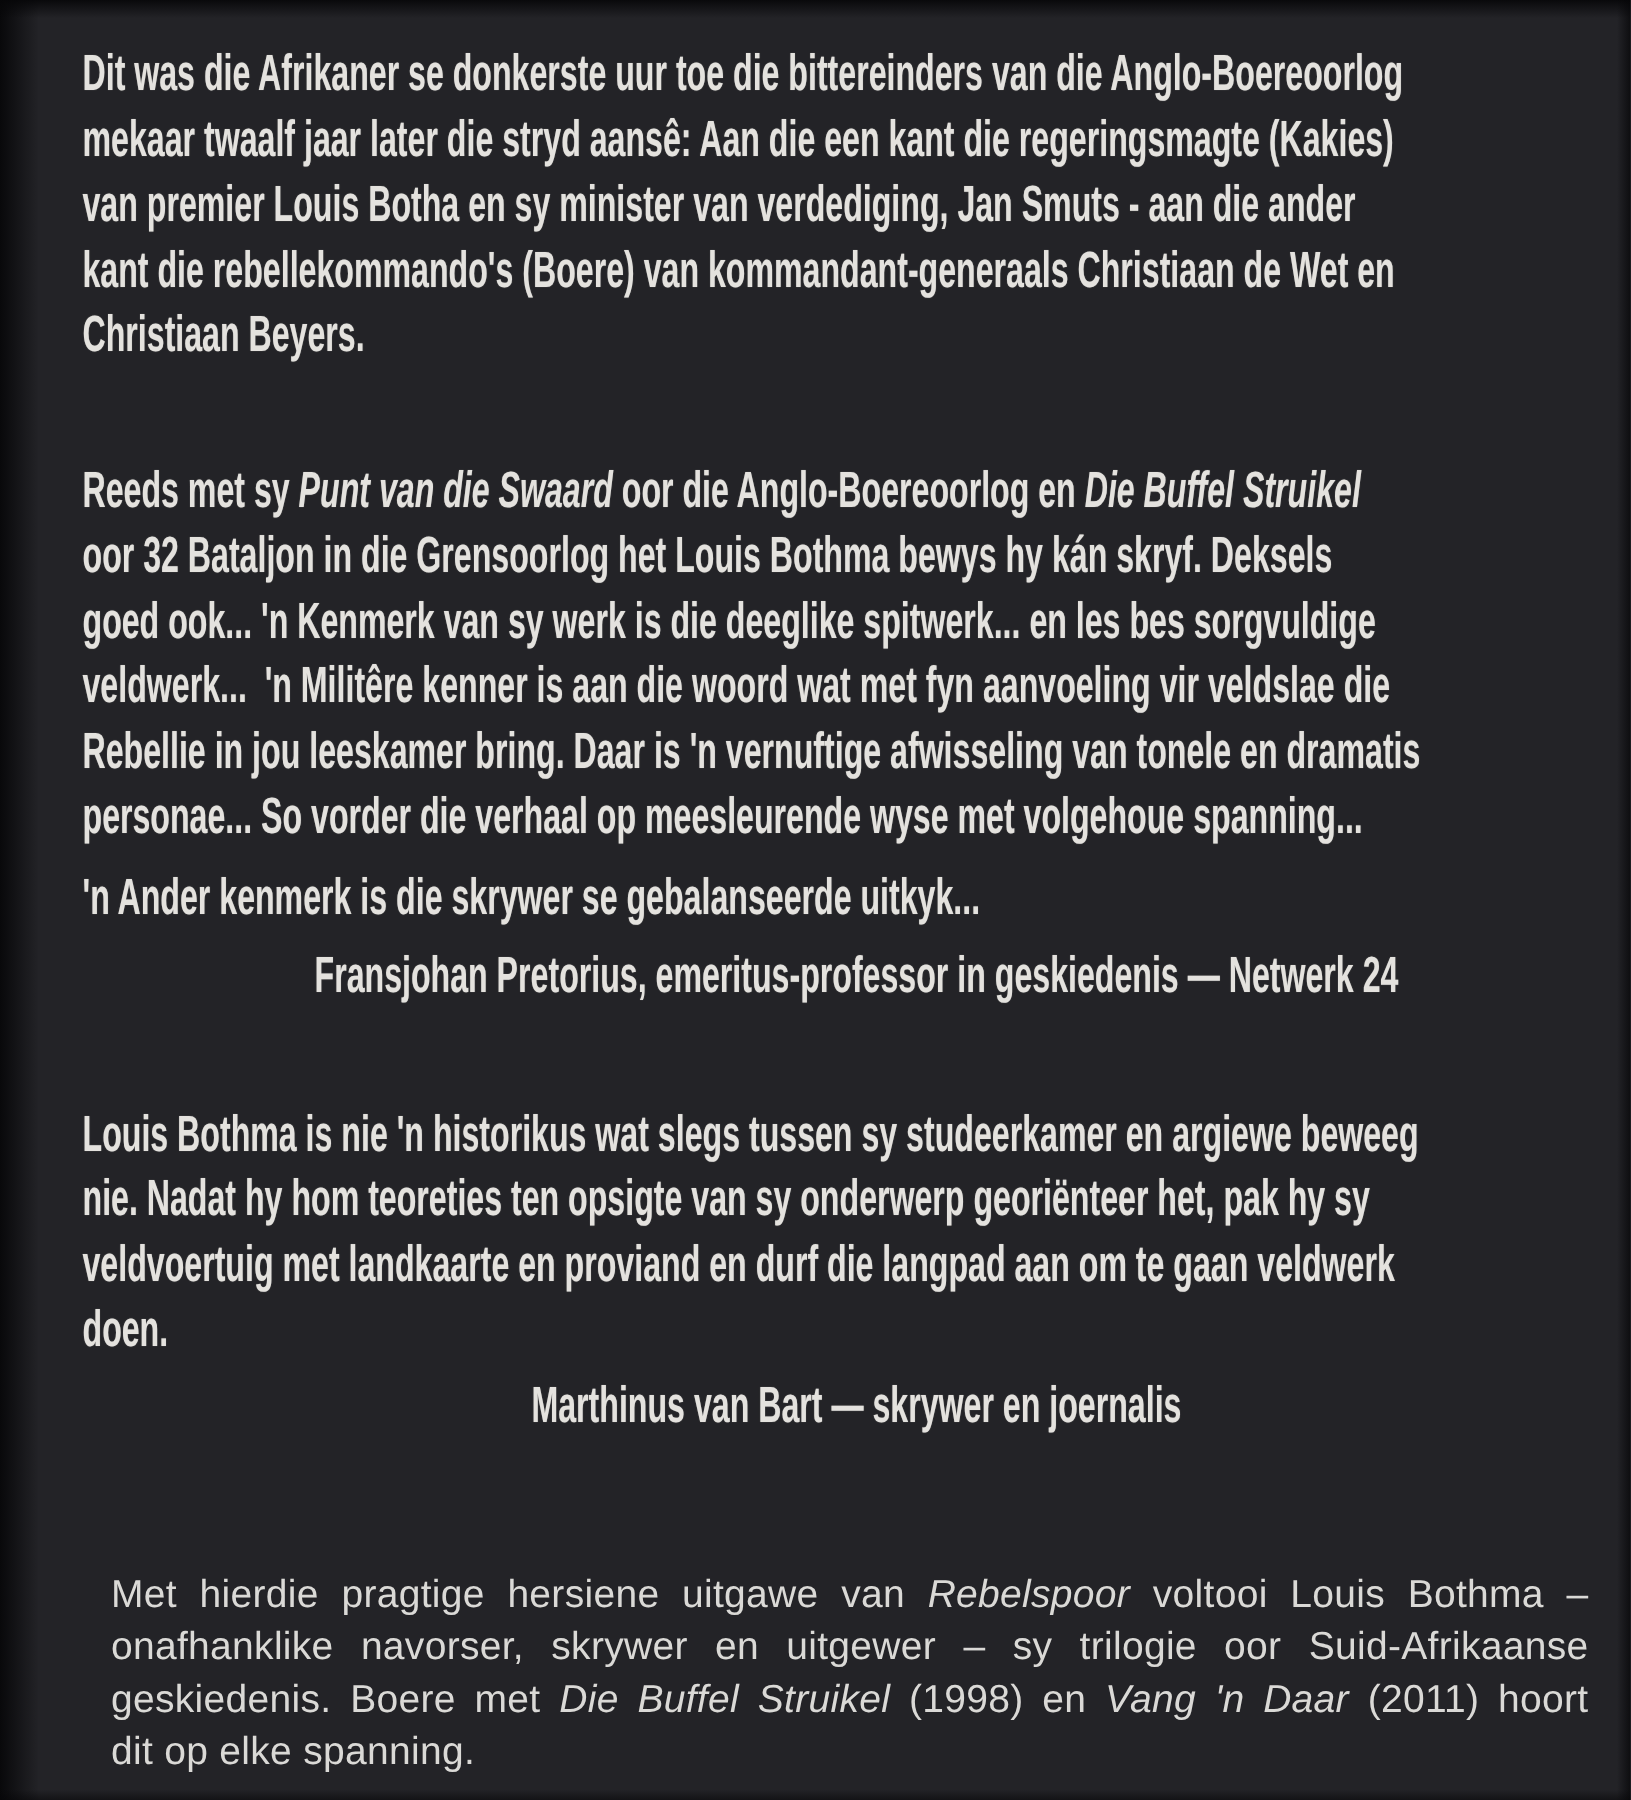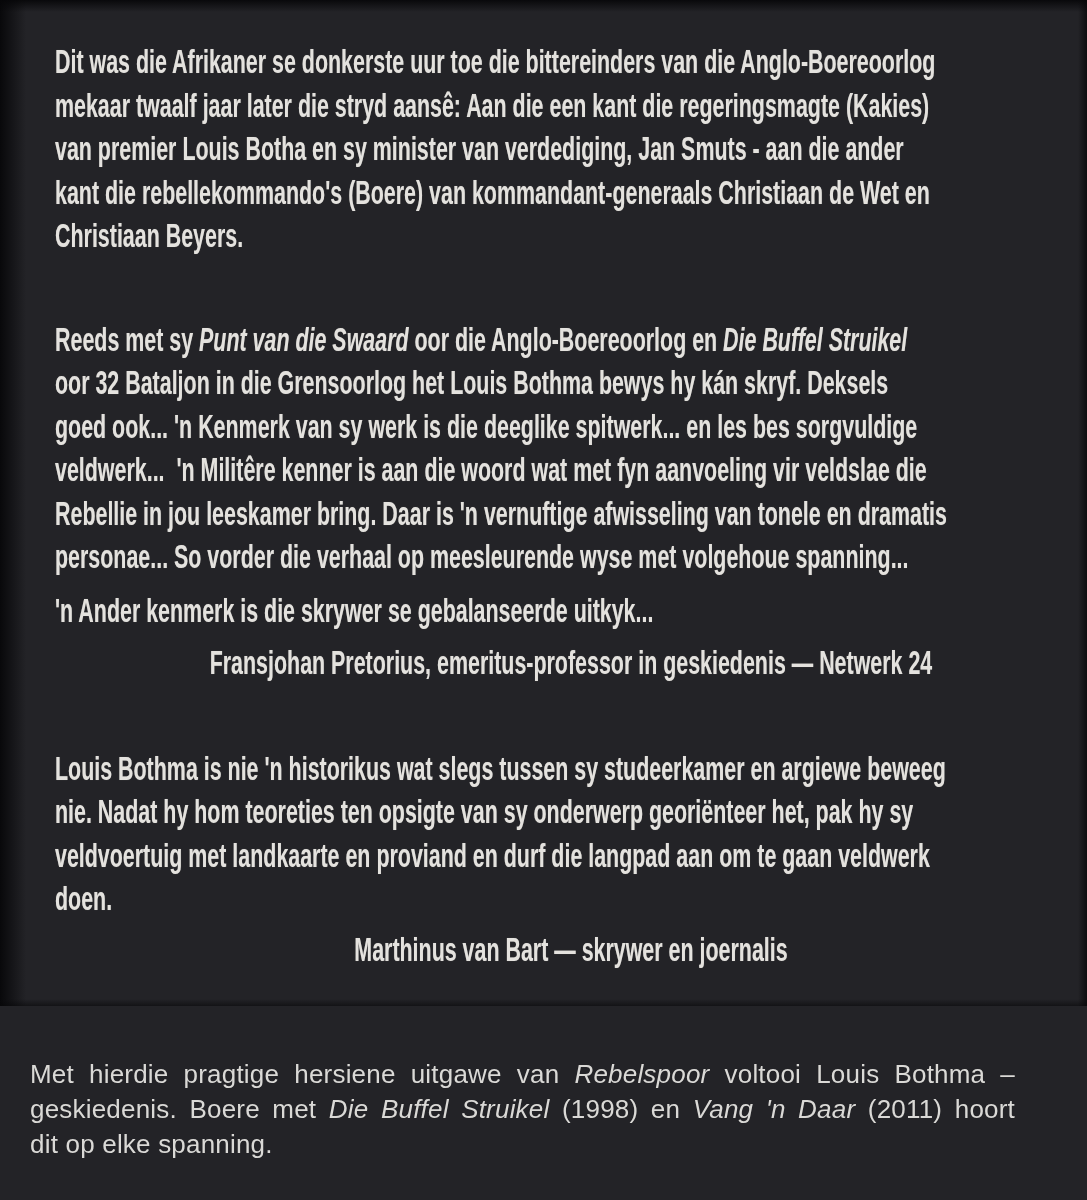--- a/index.html
+++ b/index.html
@@ -5,22 +5,22 @@
   html, body { margin: 0; padding: 0; }
   body {
     width: 1087px; height: 1200px;
     background: #232327;
     overflow: hidden;
     position: relative;
     font-family: "Liberation Sans", sans-serif;
   }
   #cover {
     position: relative;
-    width: 1087px; height: 1006px;
-    padding-top: 38px;
+    width: 1087px; height: 1200px;
+    padding-top: 26px;
     box-sizing: border-box;
   }
   
   .edge { position: absolute; pointer-events: none; z-index: 5; }
   .edge-left  { left: 0; top: 0; width: 26px; height: 100%;
     background: linear-gradient(to right, rgba(6,6,8,0.92), rgba(6,6,8,0)); }
   .edge-top   { left: 0; top: 0; width: 100%; height: 12px;
     background: linear-gradient(to bottom, rgba(6,6,8,0.9), rgba(6,6,8,0)); }
   .edge-right { right: 0; top: 0; width: 9px; height: 100%;
     background: linear-gradient(to left, rgba(6,6,8,0.75), rgba(6,6,8,0)); }
@@ -38,21 +38,21 @@
     font-weight: 700;
     font-size: 34px;
     line-height: 43.5px;
     color: #e4e2de;
     text-shadow: 0 0 1px rgba(250,248,242,0.35);
   }
   .block.script .line { white-space: pre; }
 
   
   .block.plain {
-    margin-left: 30px;
+    margin-left: 74px;
     margin-right: 47px;
     width: 985px;
     font-weight: 400;
     font-size: 26px;
     line-height: 35px;
     color: #dad9d6;
     letter-spacing: 0.2px;
   }
   .block.plain .line { white-space: nowrap; }
   .block.plain .line.just { text-align: justify; text-align-last: justify; white-space: normal; }
@@ -100,20 +100,21 @@
         <div class="line"><span class="">Louis Bothma is nie 'n historikus wat slegs tussen sy studeerkamer en argiewe beweeg</span></div>
         <div class="line"><span class="">nie. Nadat hy hom teoreties ten opsigte van sy onderwerp georiënteer het, pak hy sy</span></div>
         <div class="line"><span class="">veldvoertuig met landkaarte en proviand en durf die langpad aan om te gaan veldwerk</span></div>
         <div class="line"><span class="">doen.</span></div>
       </div>
       <div class="block script align-center block-attr2">
         <div class="line"><span class="">Marthinus van Bart — skrywer en joernalis</span></div>
       </div>
       <div class="block plain align-left block-footer">
         <div class="line just"><span class="">Met hierdie pragtige hersiene uitgawe van </span><span class="ital">Rebelspoor</span><span class=""> voltooi Louis Bothma –</span></div>
+        <div class="line just"><span class="">onafhanklike navorser, skrywer en uitgewer – sy trilogie oor Suid-Afrikaanse</span></div>
         <div class="line just"><span class="">geskiedenis. Boere met </span><span class="ital">Die Buffel Struikel</span><span class=""> (1998) en </span><span class="ital">Vang 'n Daar</span><span class=""> (2011) hoort</span></div>
         <div class="line"><span class="">dit op elke spanning.</span></div>
       </div>
     </div>
   <div class="edge edge-left"></div>
   <div class="edge edge-top"></div>
   <div class="edge edge-right"></div>
   <div class="edge edge-bottom"></div>
 </div>
 

